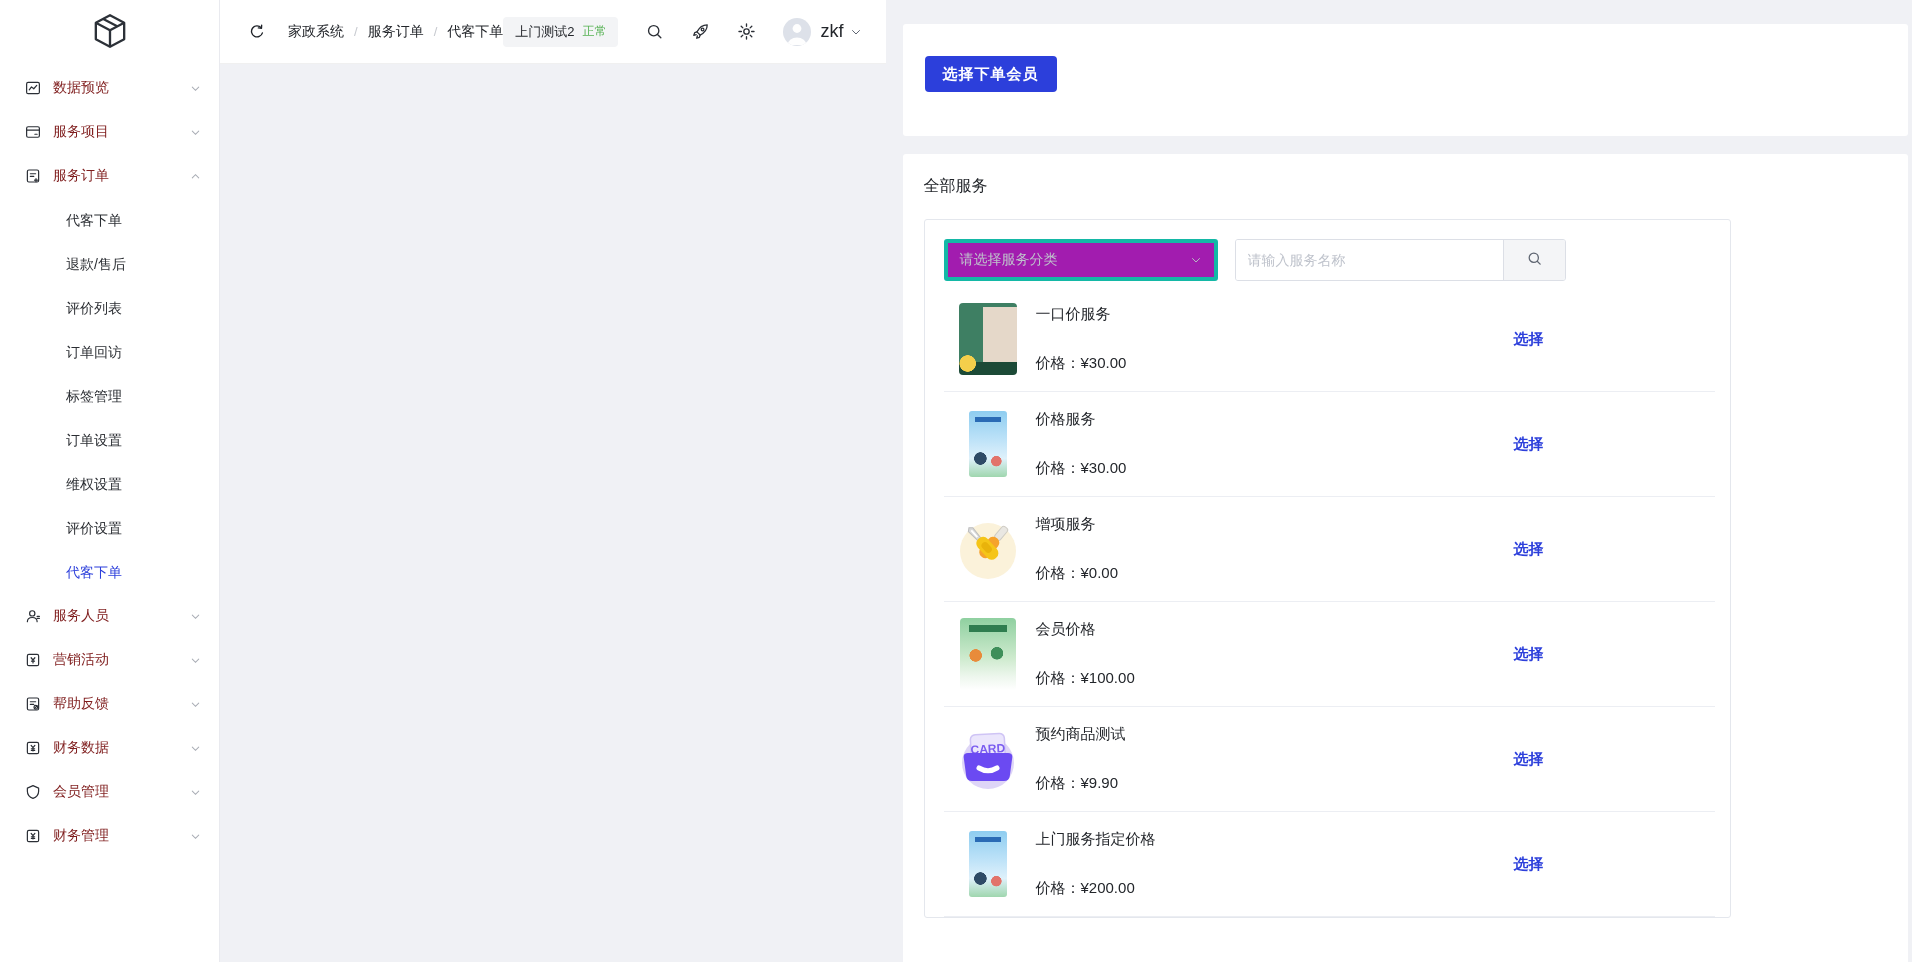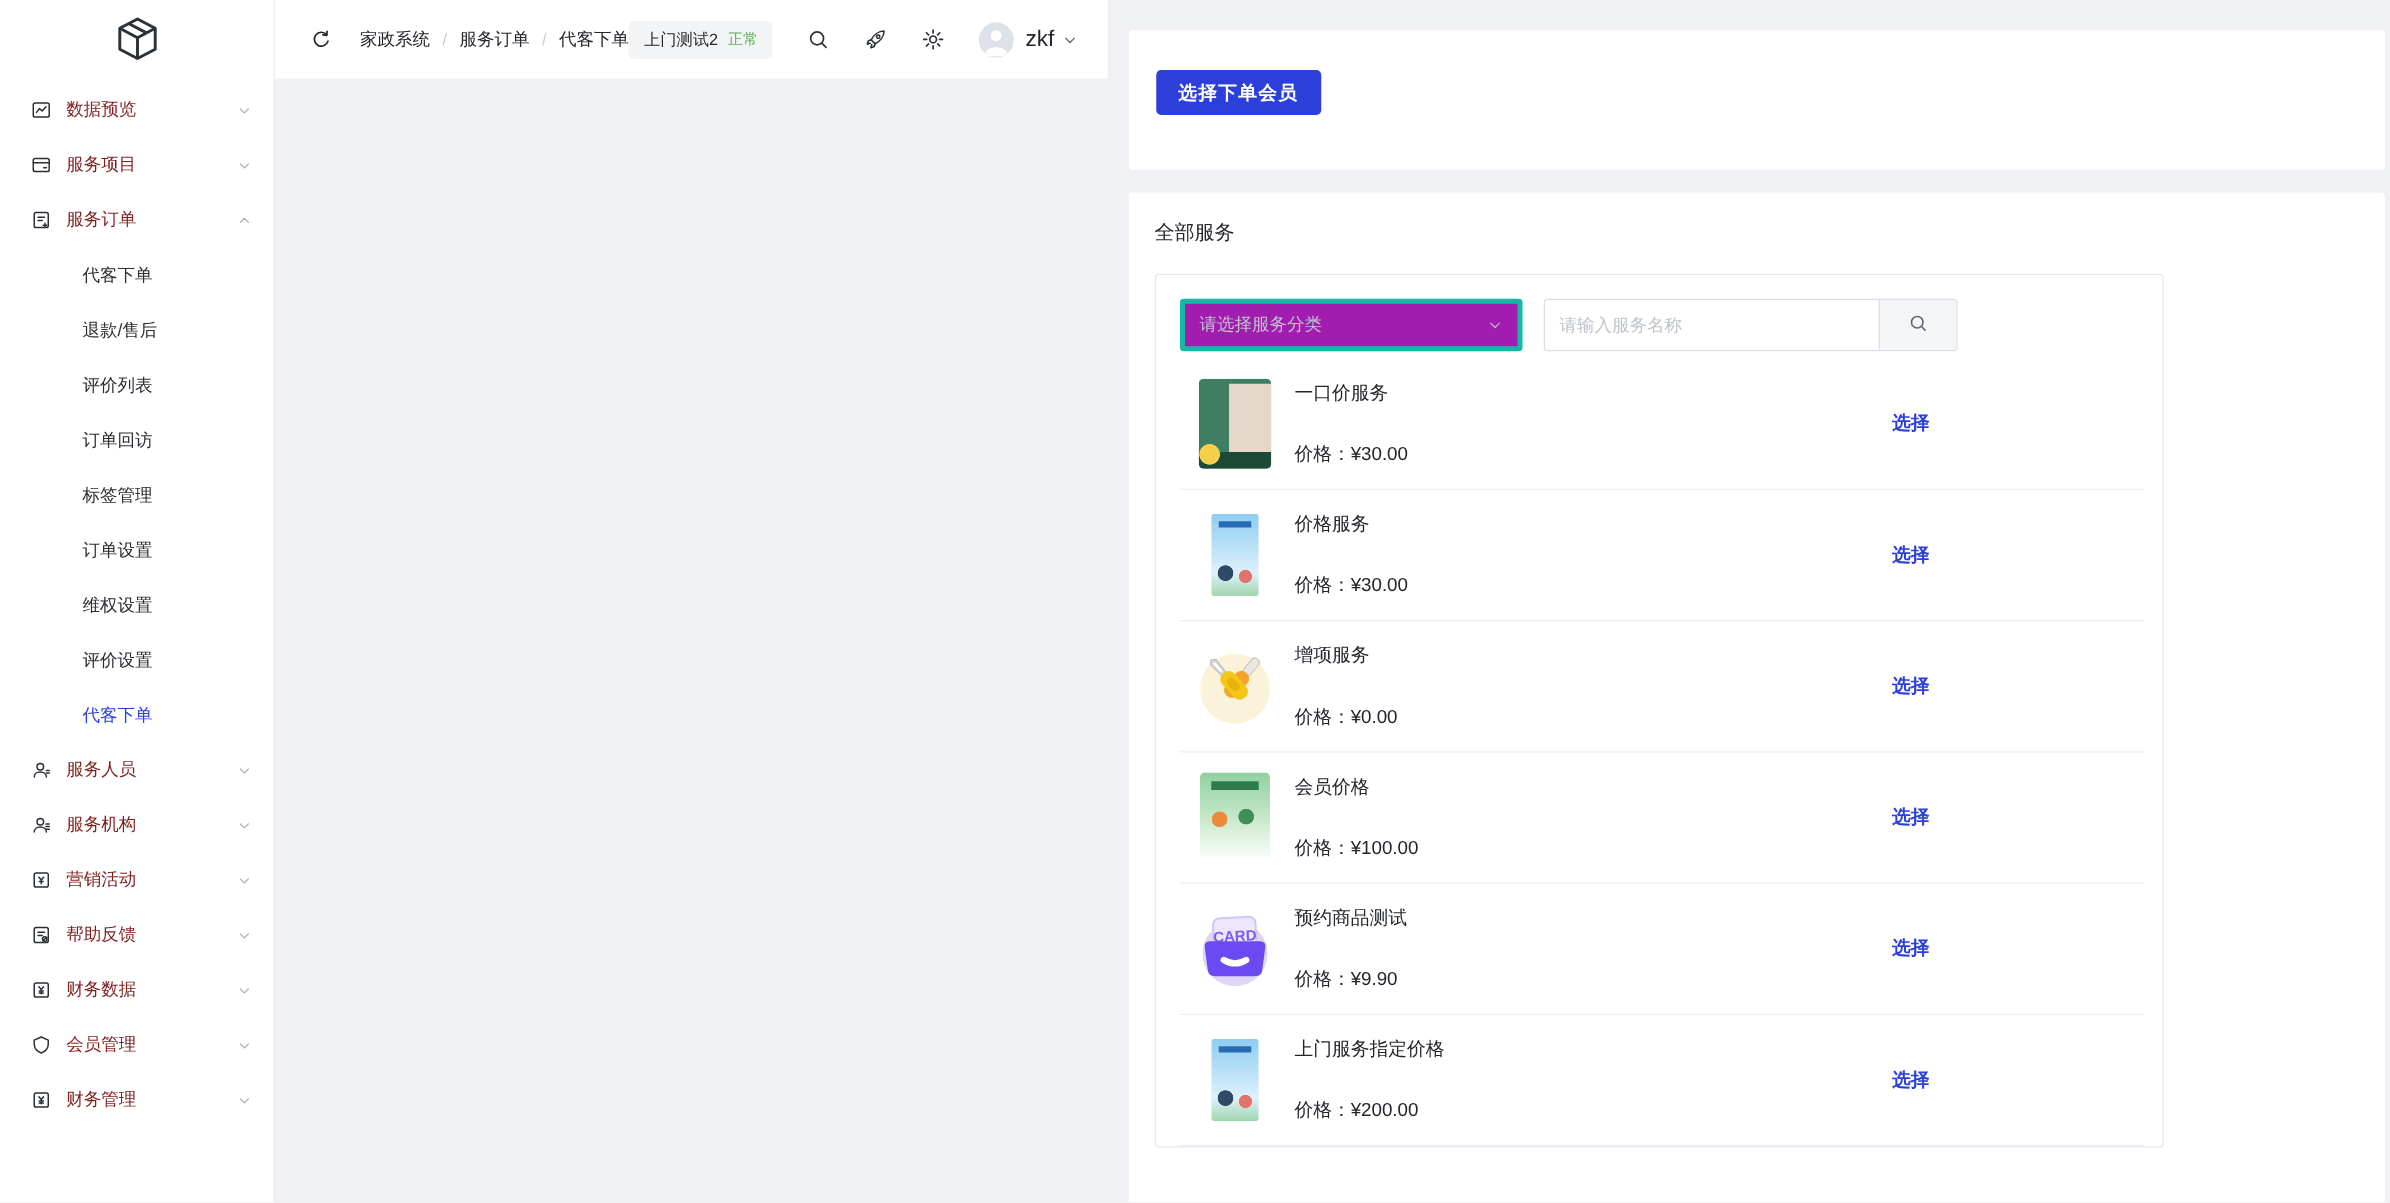--- a/index.html
+++ b/index.html
@@ -180,35 +180,20 @@
             </svg>
         </span>
         <span class="nav-label">服务人员</span>
         <span class="nav-chevron">
           <svg width="11" height="11" viewBox="0 0 24 24" fill="none" stroke="currentColor" stroke-width="2.2" stroke-linecap="round">
               <path d="M5 9 L12 16 L19 9"></path>
             </svg>
         </span>
       </div>
 
-      <div class="nav-item">
-        <span class="nav-icon">
-          <svg width="18" height="18" viewBox="0 0 24 24" fill="none" stroke="currentColor" stroke-width="1.6" stroke-linecap="round" stroke-linejoin="round">
-              <circle cx="11" cy="8.5" r="3.5"></circle>
-              <path d="M4.5 19.5 c0-3.5 3-5.5 6.5-5.5 s6.5 2 6.5 5.5"></path>
-              <path d="M17 11 h3.5 M17 13.7 h3.5 M17 16.4 h3.5"></path>
-            </svg>
-        </span>
-        <span class="nav-label">服务机构</span>
-        <span class="nav-chevron">
-          <svg width="11" height="11" viewBox="0 0 24 24" fill="none" stroke="currentColor" stroke-width="2.2" stroke-linecap="round">
-              <path d="M5 9 L12 16 L19 9"></path>
-            </svg>
-        </span>
-      </div>
 
       <div class="nav-item">
         <span class="nav-icon">
           <svg width="18" height="18" viewBox="0 0 24 24" fill="none" stroke="currentColor" stroke-width="1.6" stroke-linecap="round" stroke-linejoin="round">
               <rect x="4.5" y="4.5" width="15" height="15" rx="2"></rect>
               <path d="M9.5 9 l2.5 3 l2.5 -3 M12 12 v4 M10 13.5 h4"></path>
             </svg>
         </span>
         <span class="nav-label">营销活动</span>
         <span class="nav-chevron">

